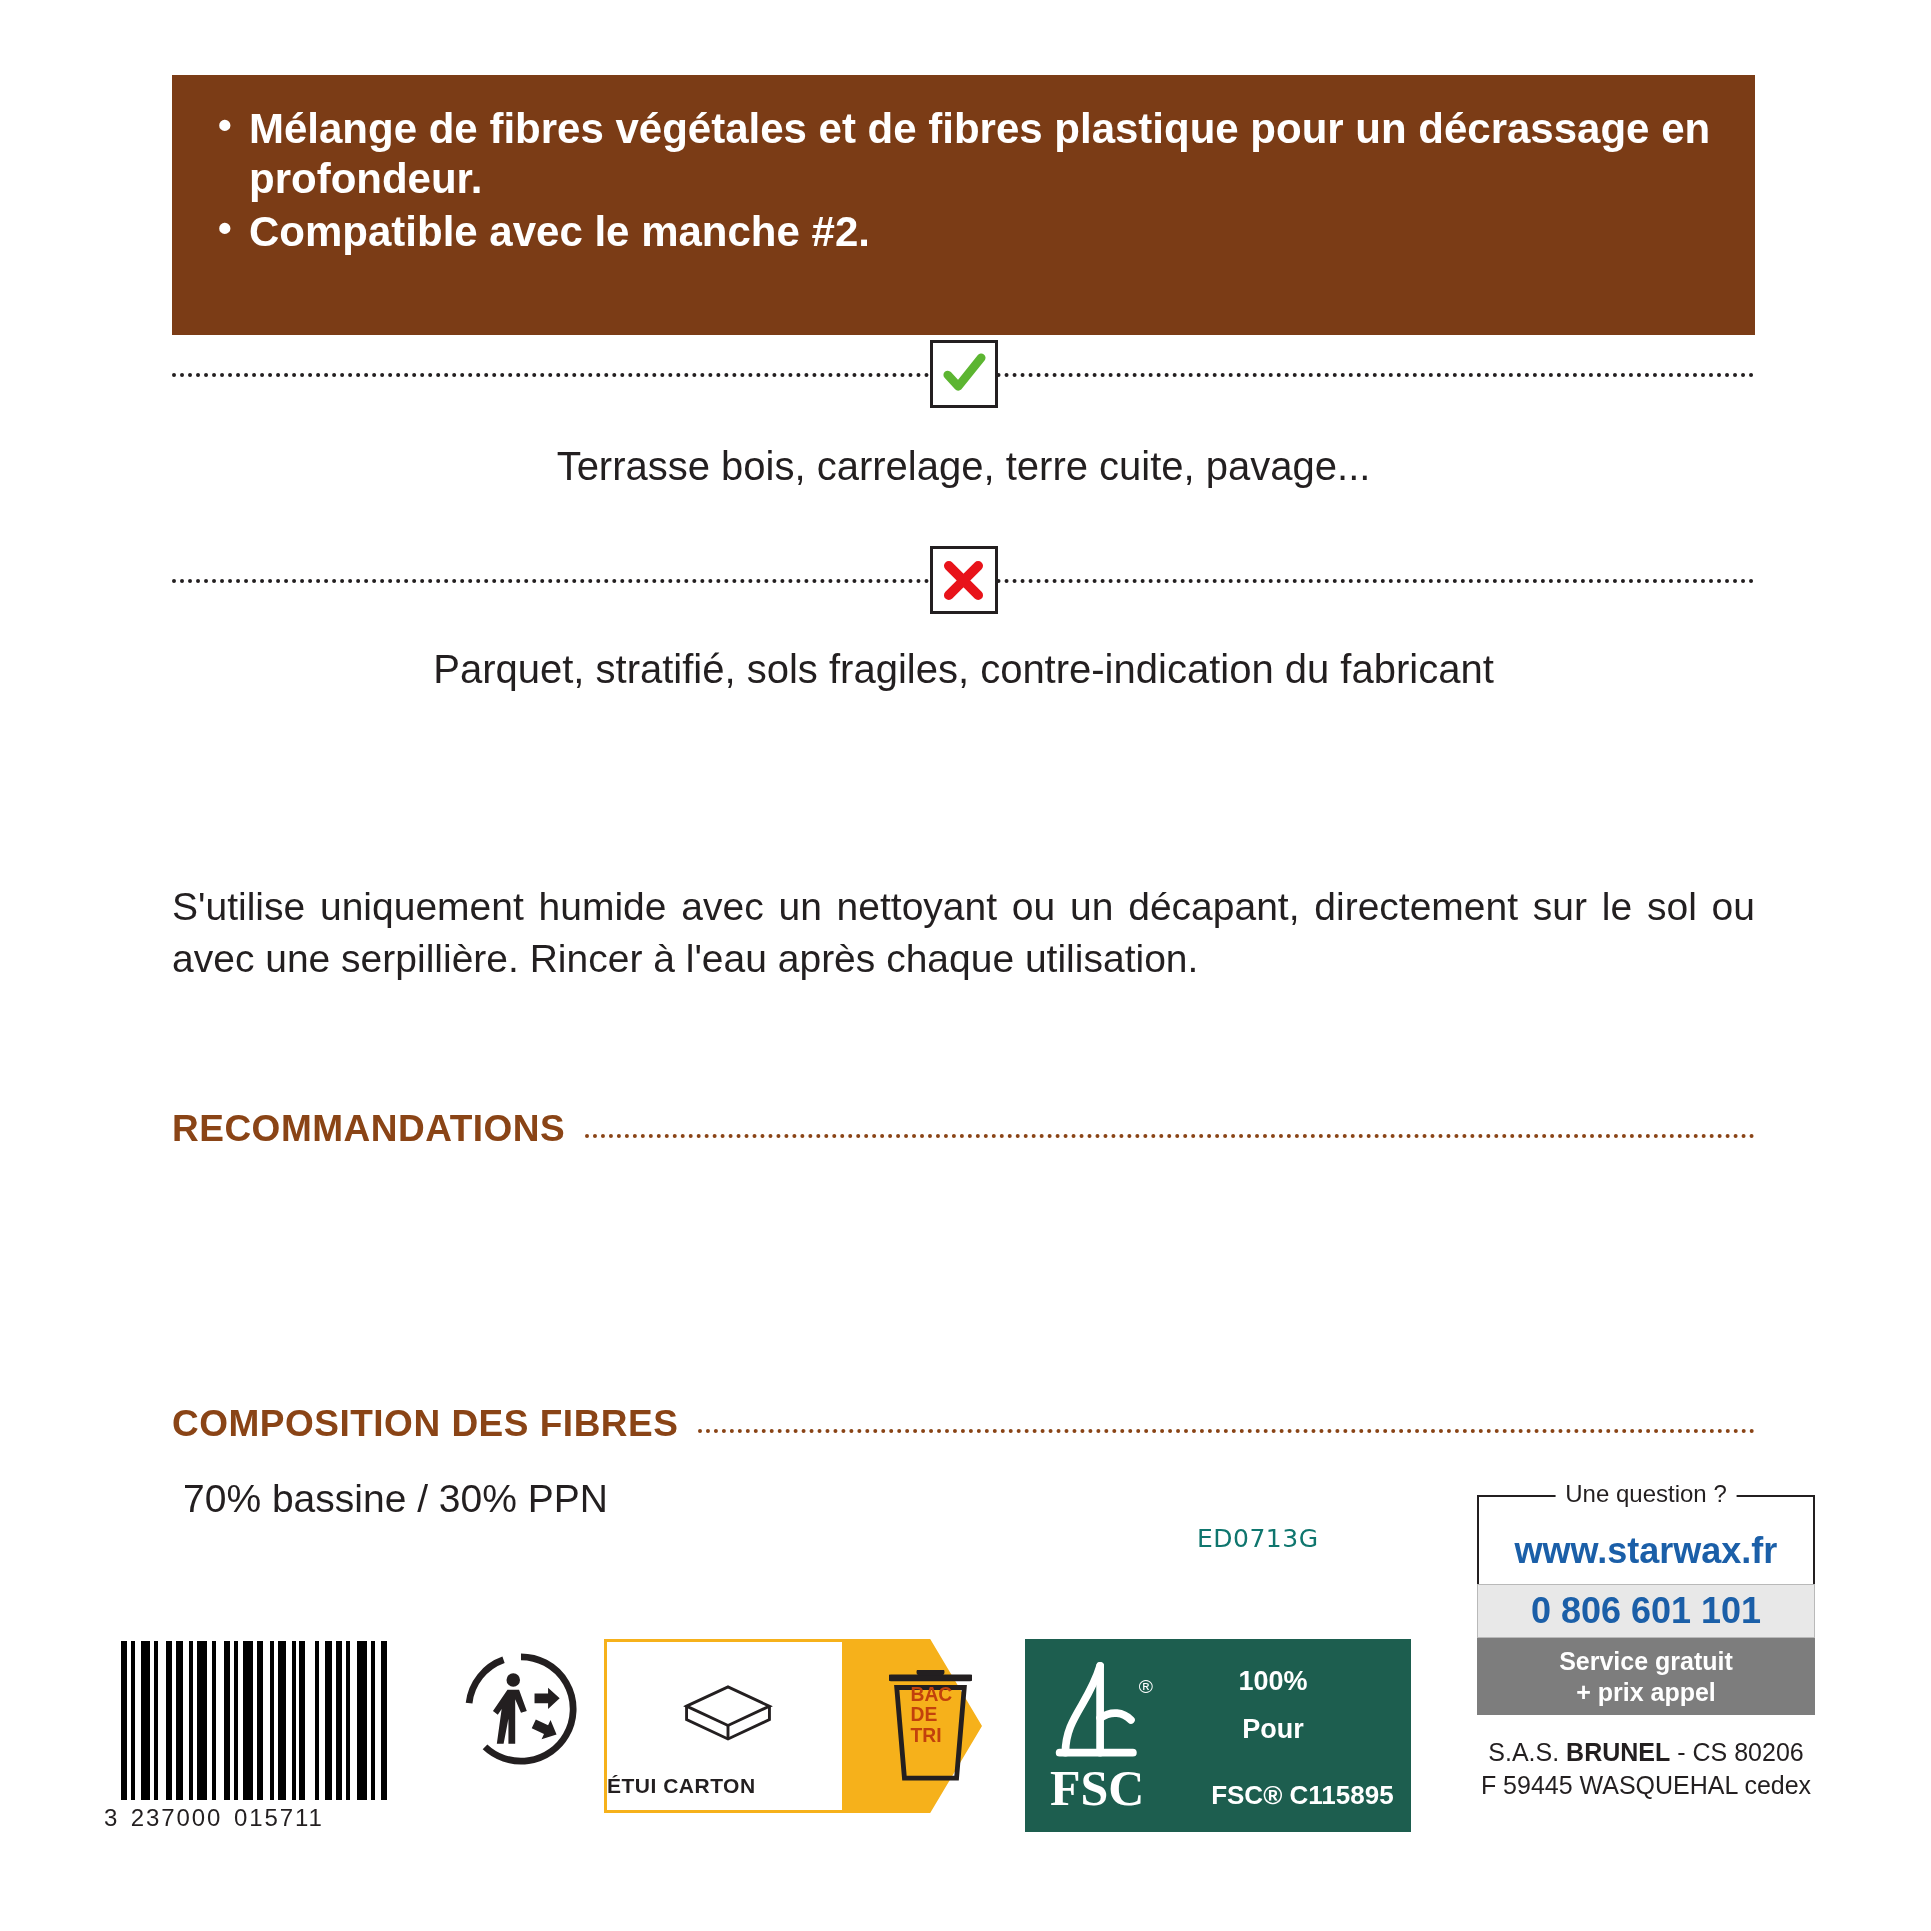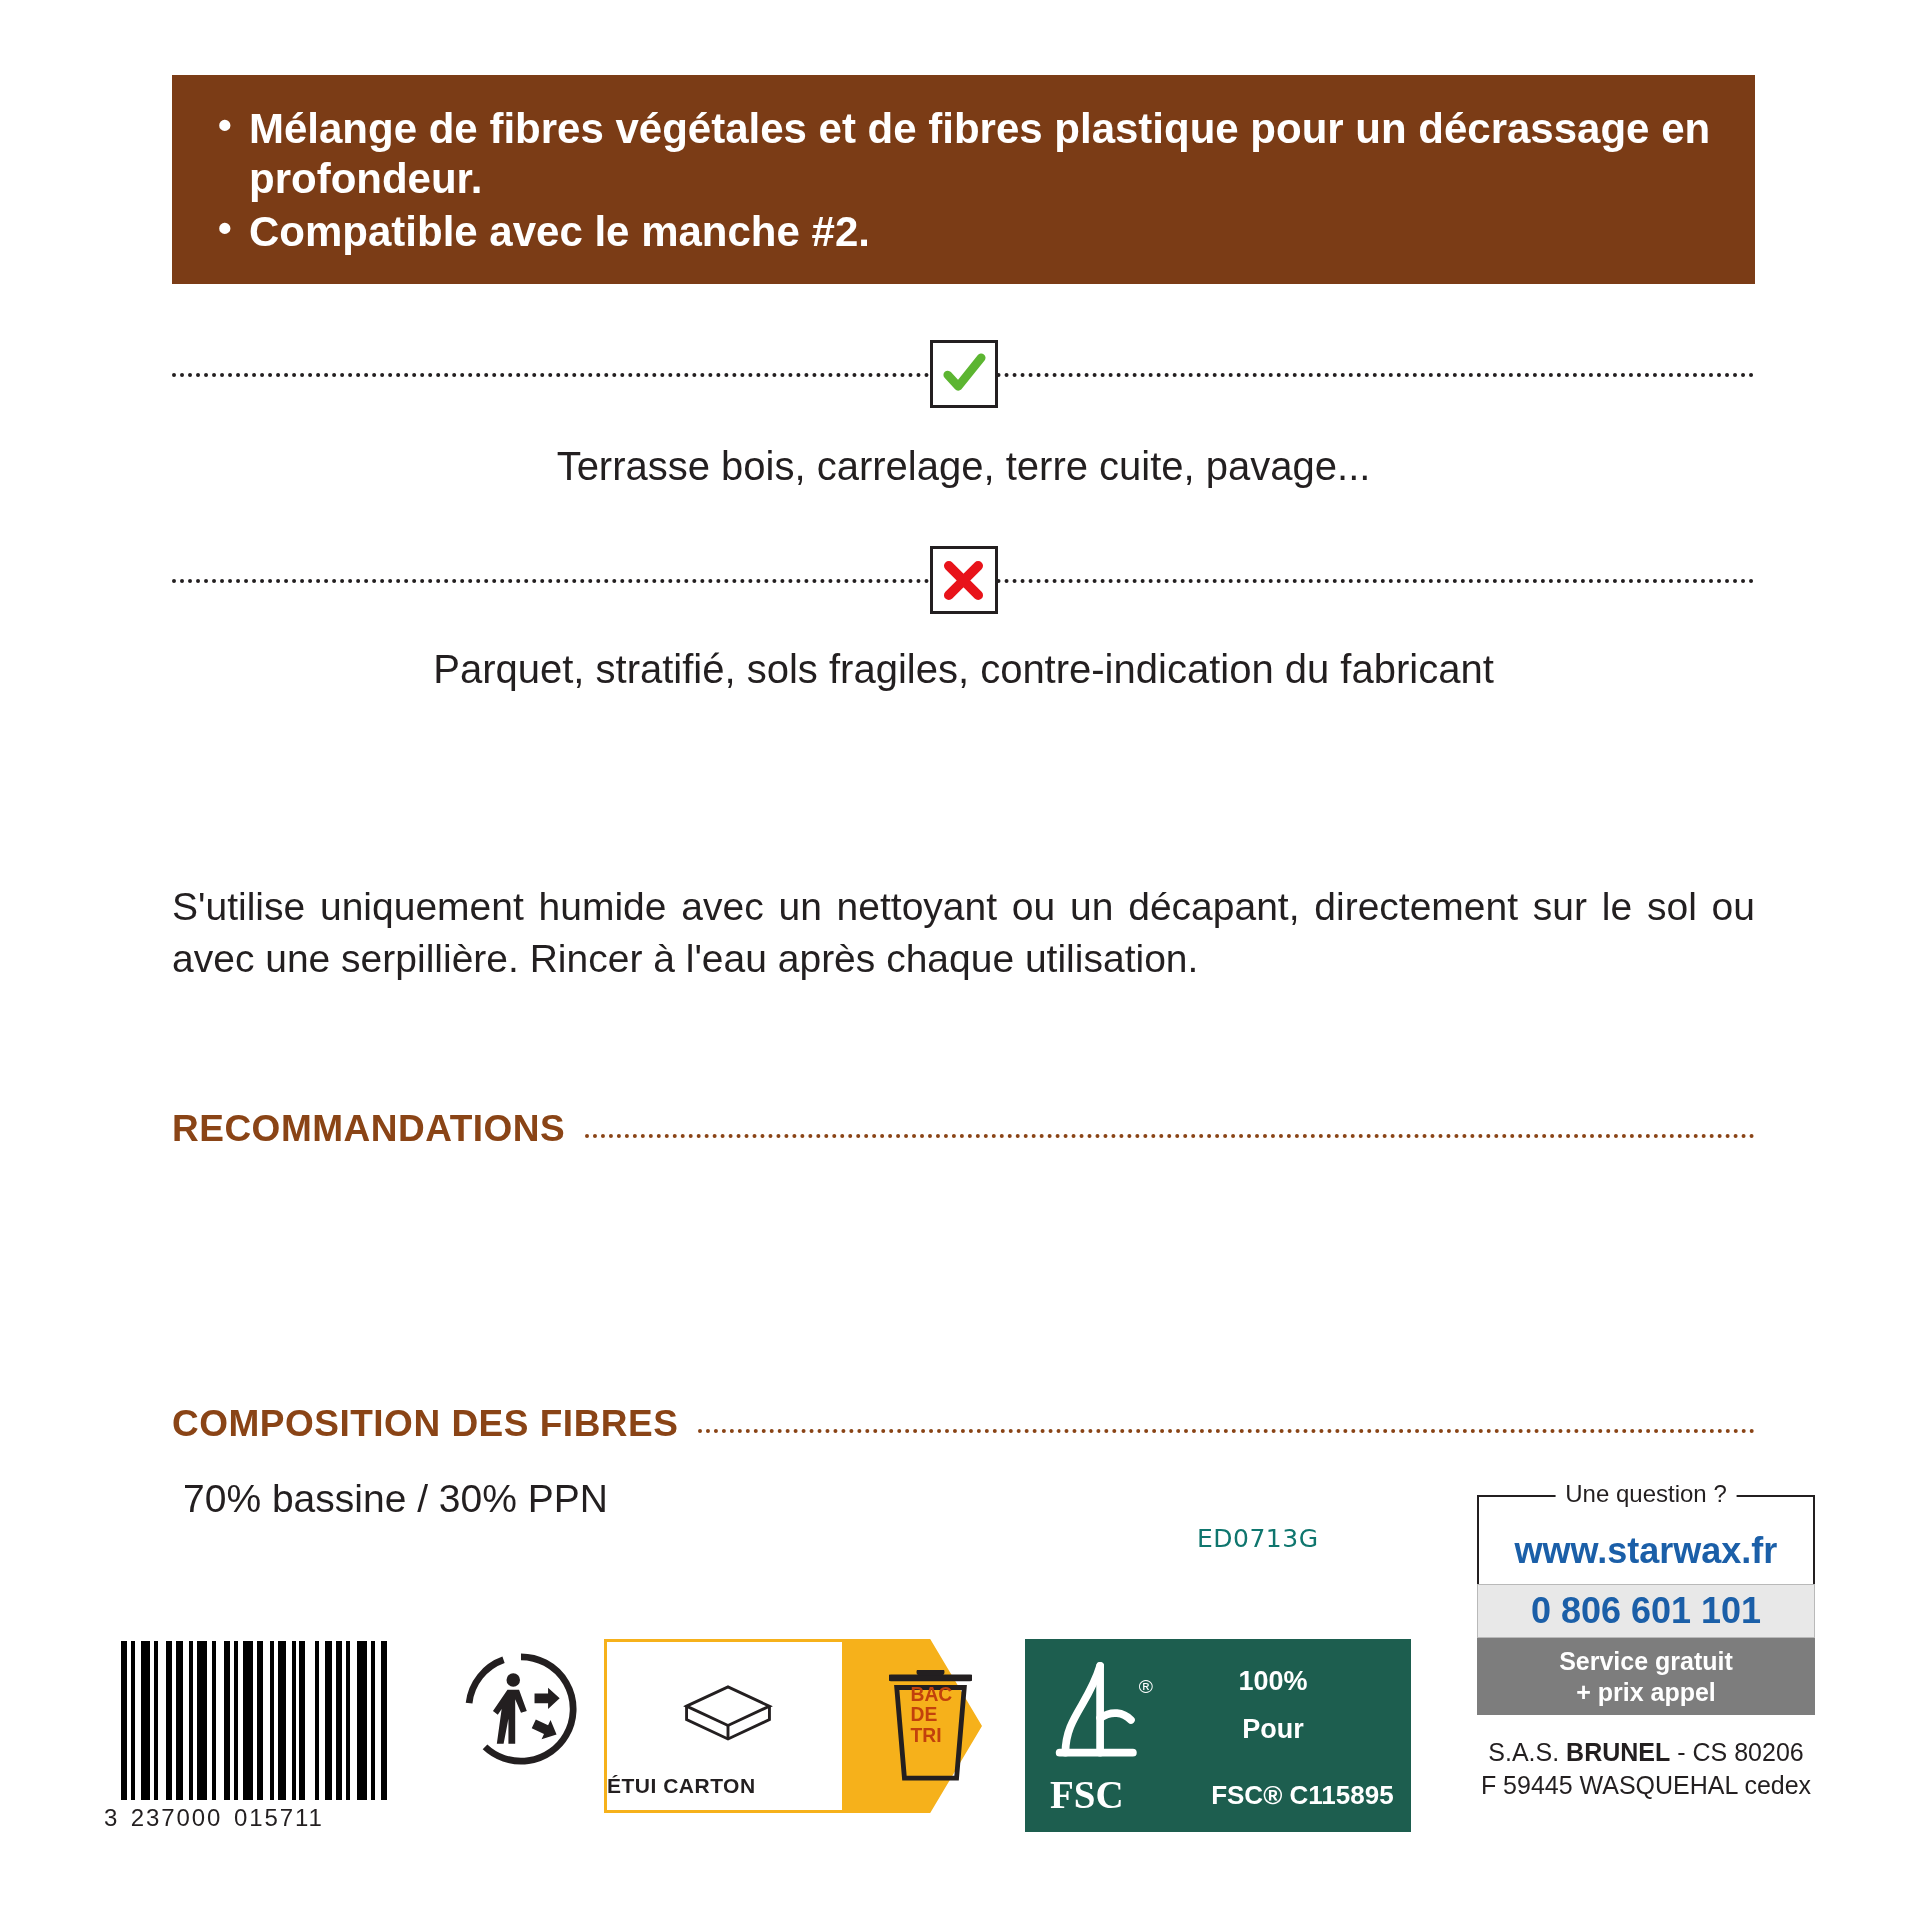--- a/index.html
+++ b/index.html
@@ -21,21 +21,21 @@
     width: 1931px;
     height: 1931px;
   }
 
   
   .banner {
     position: absolute;
     left: 172px;
     top: 75px;
     width: 1583px;
-    height: 209px;
+    height: 260px;
     background: #7b3c16;
     box-sizing: border-box;
     padding: 29px 42px 0 42px;
   }
   .banner ul {
     list-style: none;
     margin: 0;
     padding: 0;
   }
   .banner li {
@@ -231,21 +231,21 @@
     top: 1639px;
     width: 386px;
     height: 193px;
     background: #1d5e4f;
     color: #ffffff;
   }
   .fsc .tree { position: absolute; left: 25px; top: 21px; }
   .fsc .fsc-word {
     position: absolute;
     left: 25px; bottom: 15.4px;
-    font-size: 39px;
+    font-size: 50px;
     font-weight: 700;
     font-family: "Liberation Serif", serif;
   }
   .fsc .pct {
     position: absolute;
     right: 27px; top: 27px;
     width: 222px;
     text-align: center;
     font-size: 27px;
     font-weight: 700;

